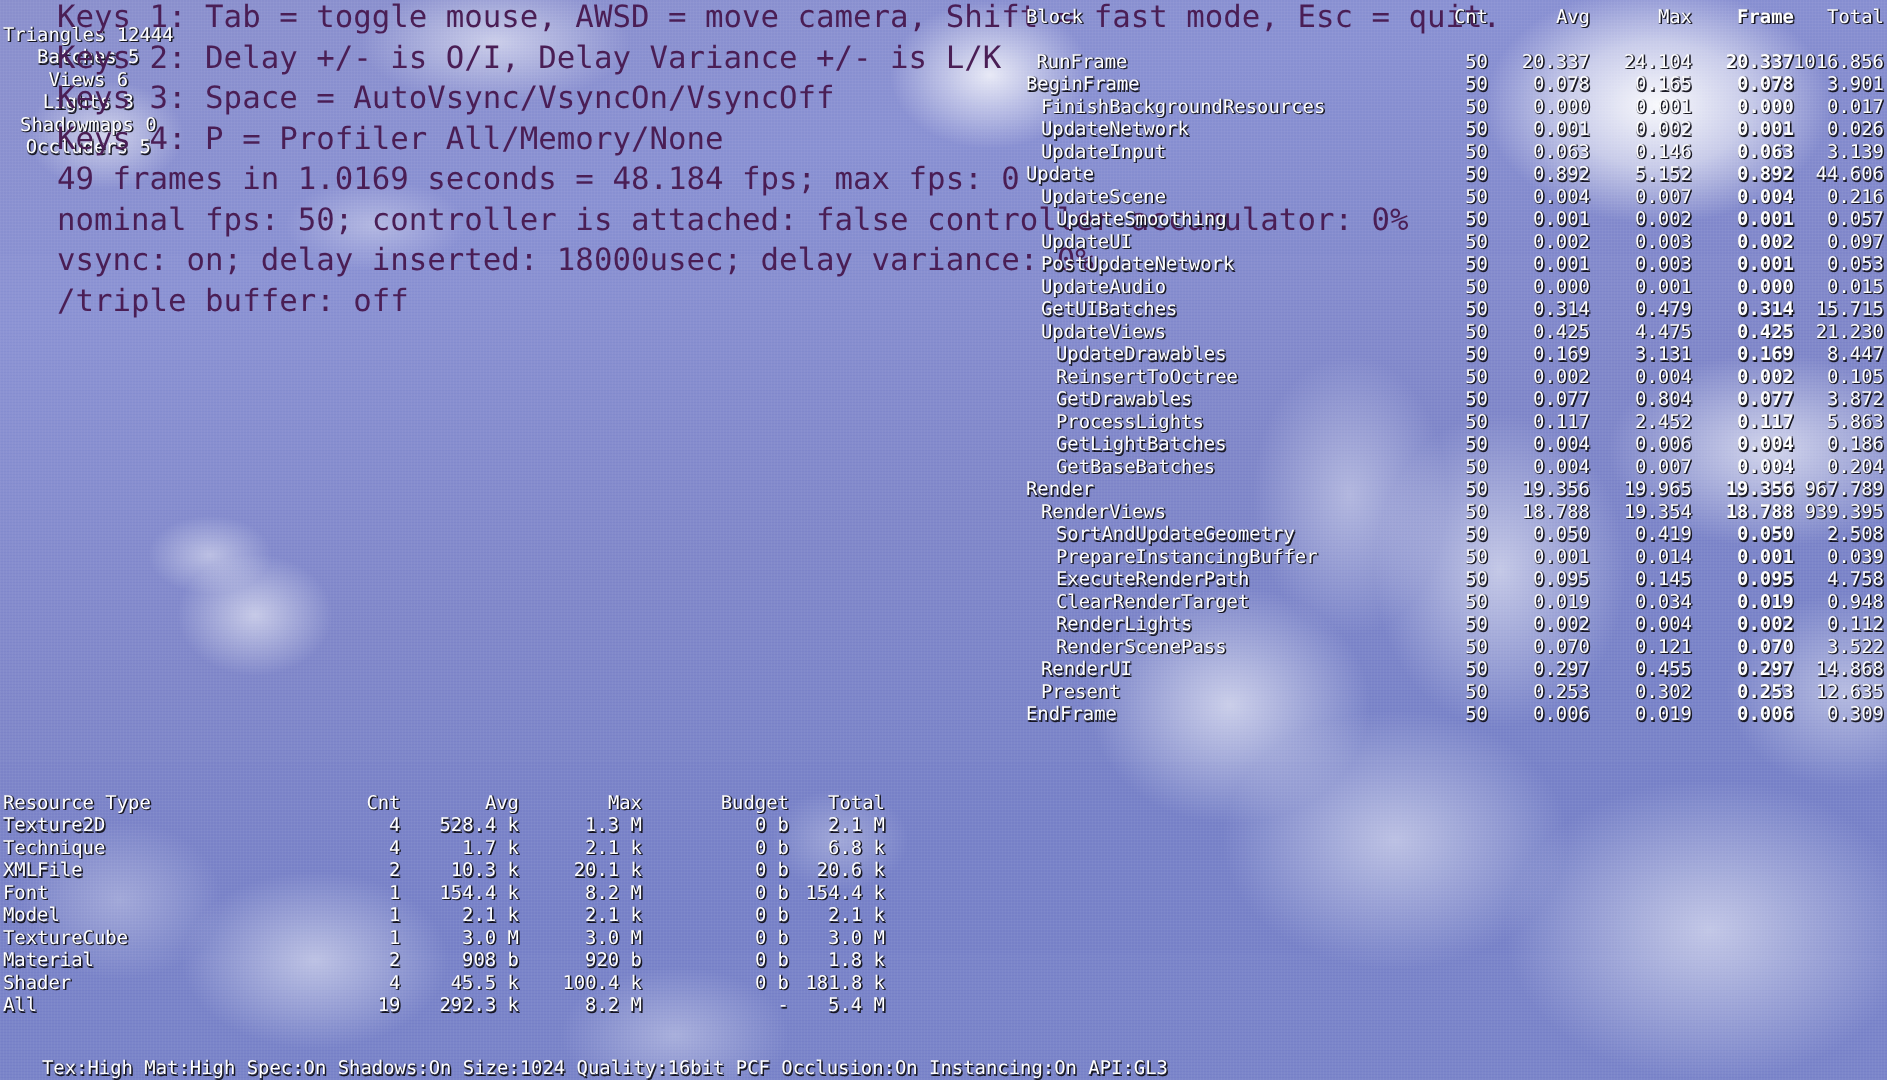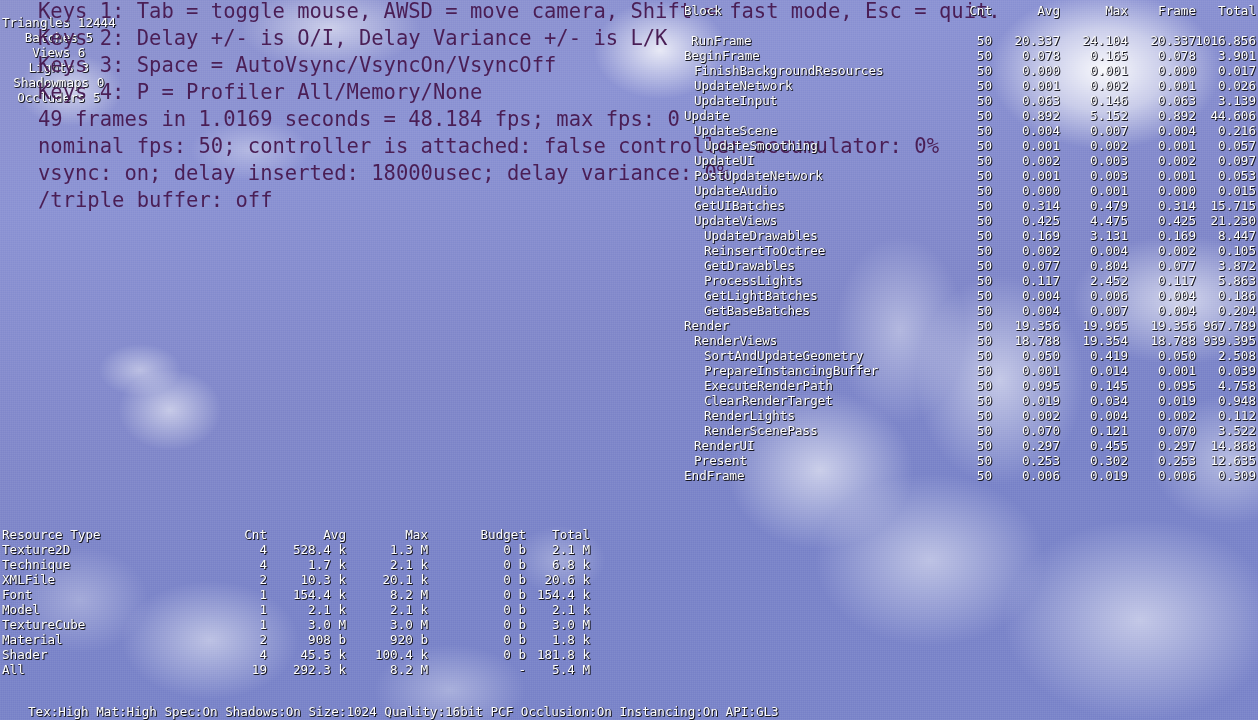--- a/index.html
+++ b/index.html
@@ -73,21 +73,21 @@
   #instructions .line { display:block; }
 
   
   #profiler { left:660px; top:3px; }
   .prow { display:block; height:15px; position:relative; }
   .pblk { position:absolute; left:0; top:0; }
   .pnum { position:absolute; top:0; text-align:right; }
   .c-cnt   { width:52px; left:280px; }
   .c-avg   { width:62px; left:338px; }
   .c-max   { width:62px; left:406px; }
-  .c-frame { width:62px; left:474px; }
+  .c-frame { width:62px; left:474px;font-weight:bold; }
   .c-total { width:74px; left:522px; }
   .hdr .pnum, .hdr .pblk { }
 
   
   .i0 { padding-left:31px; }
   .i1 { padding-left:24px; }
   .i2 { padding-left:34px; }
   .i3 { padding-left:44px; }
 
   

